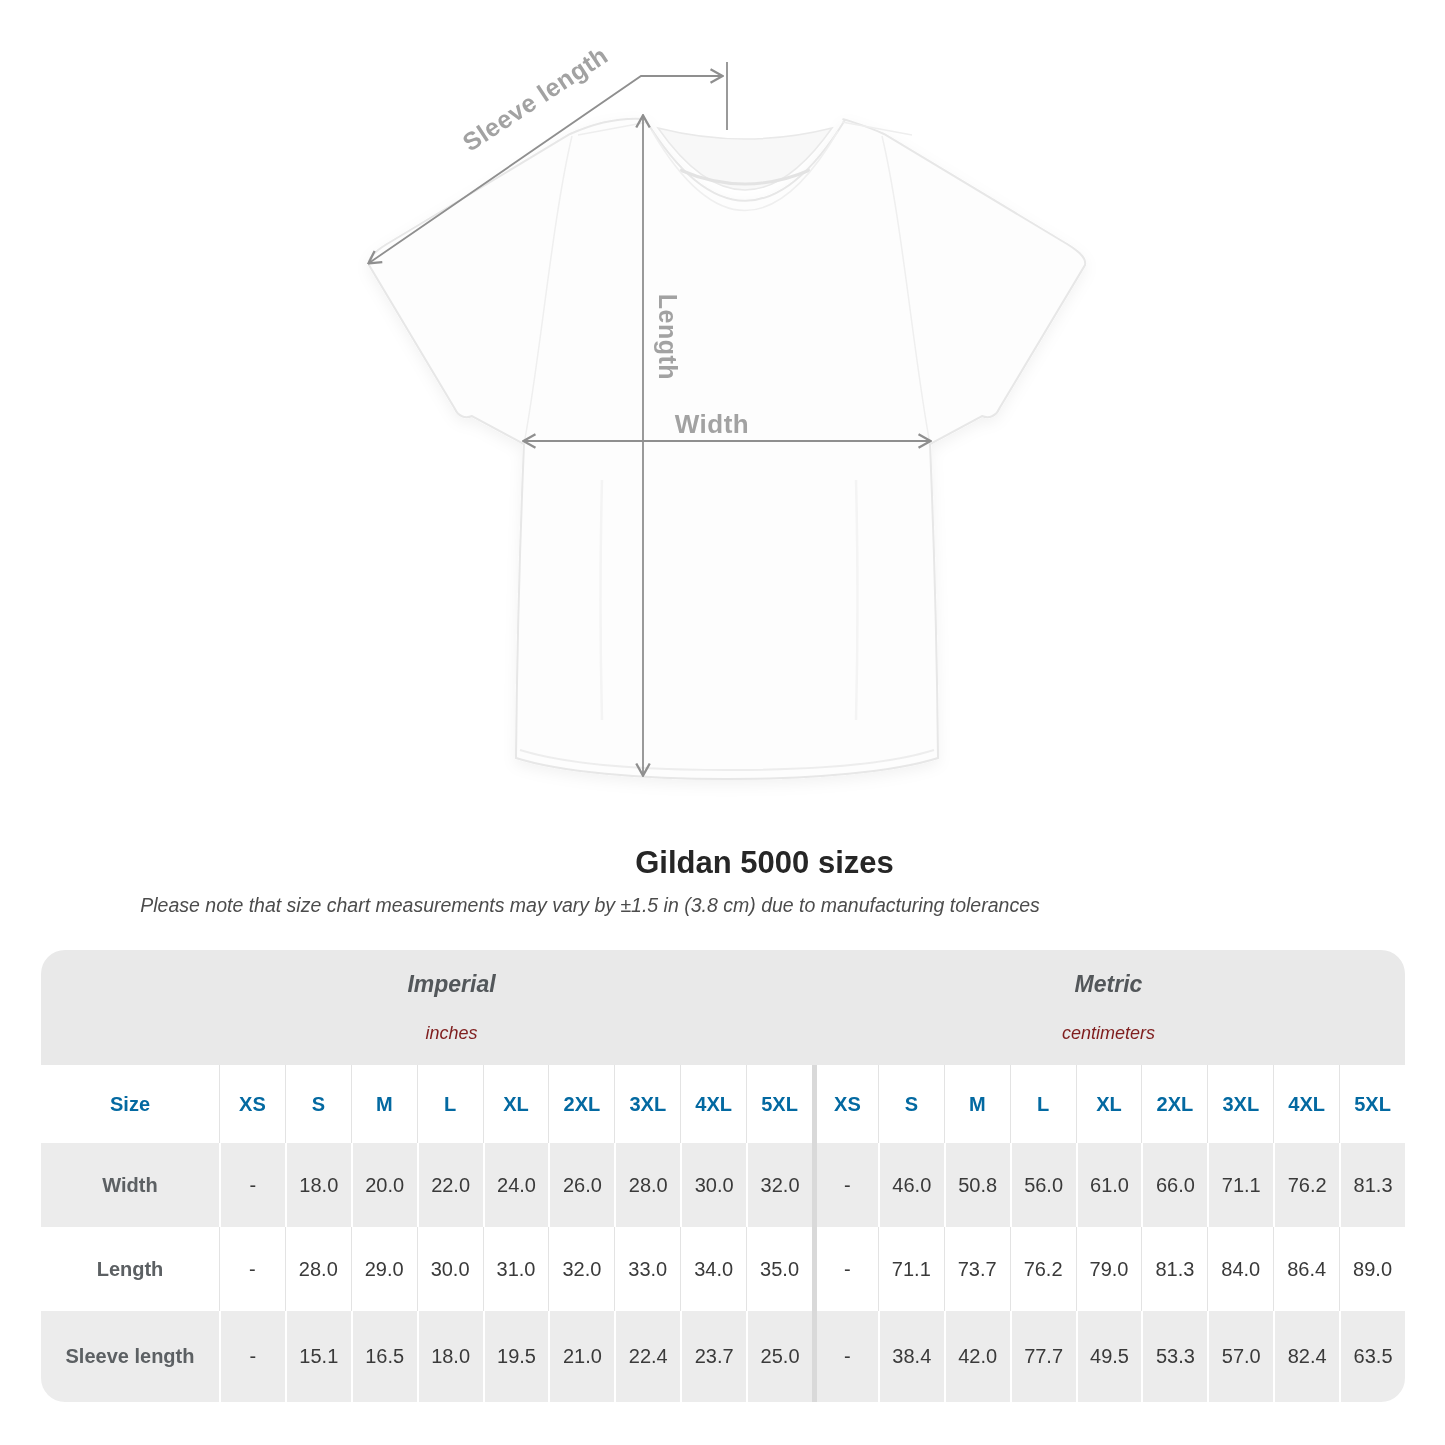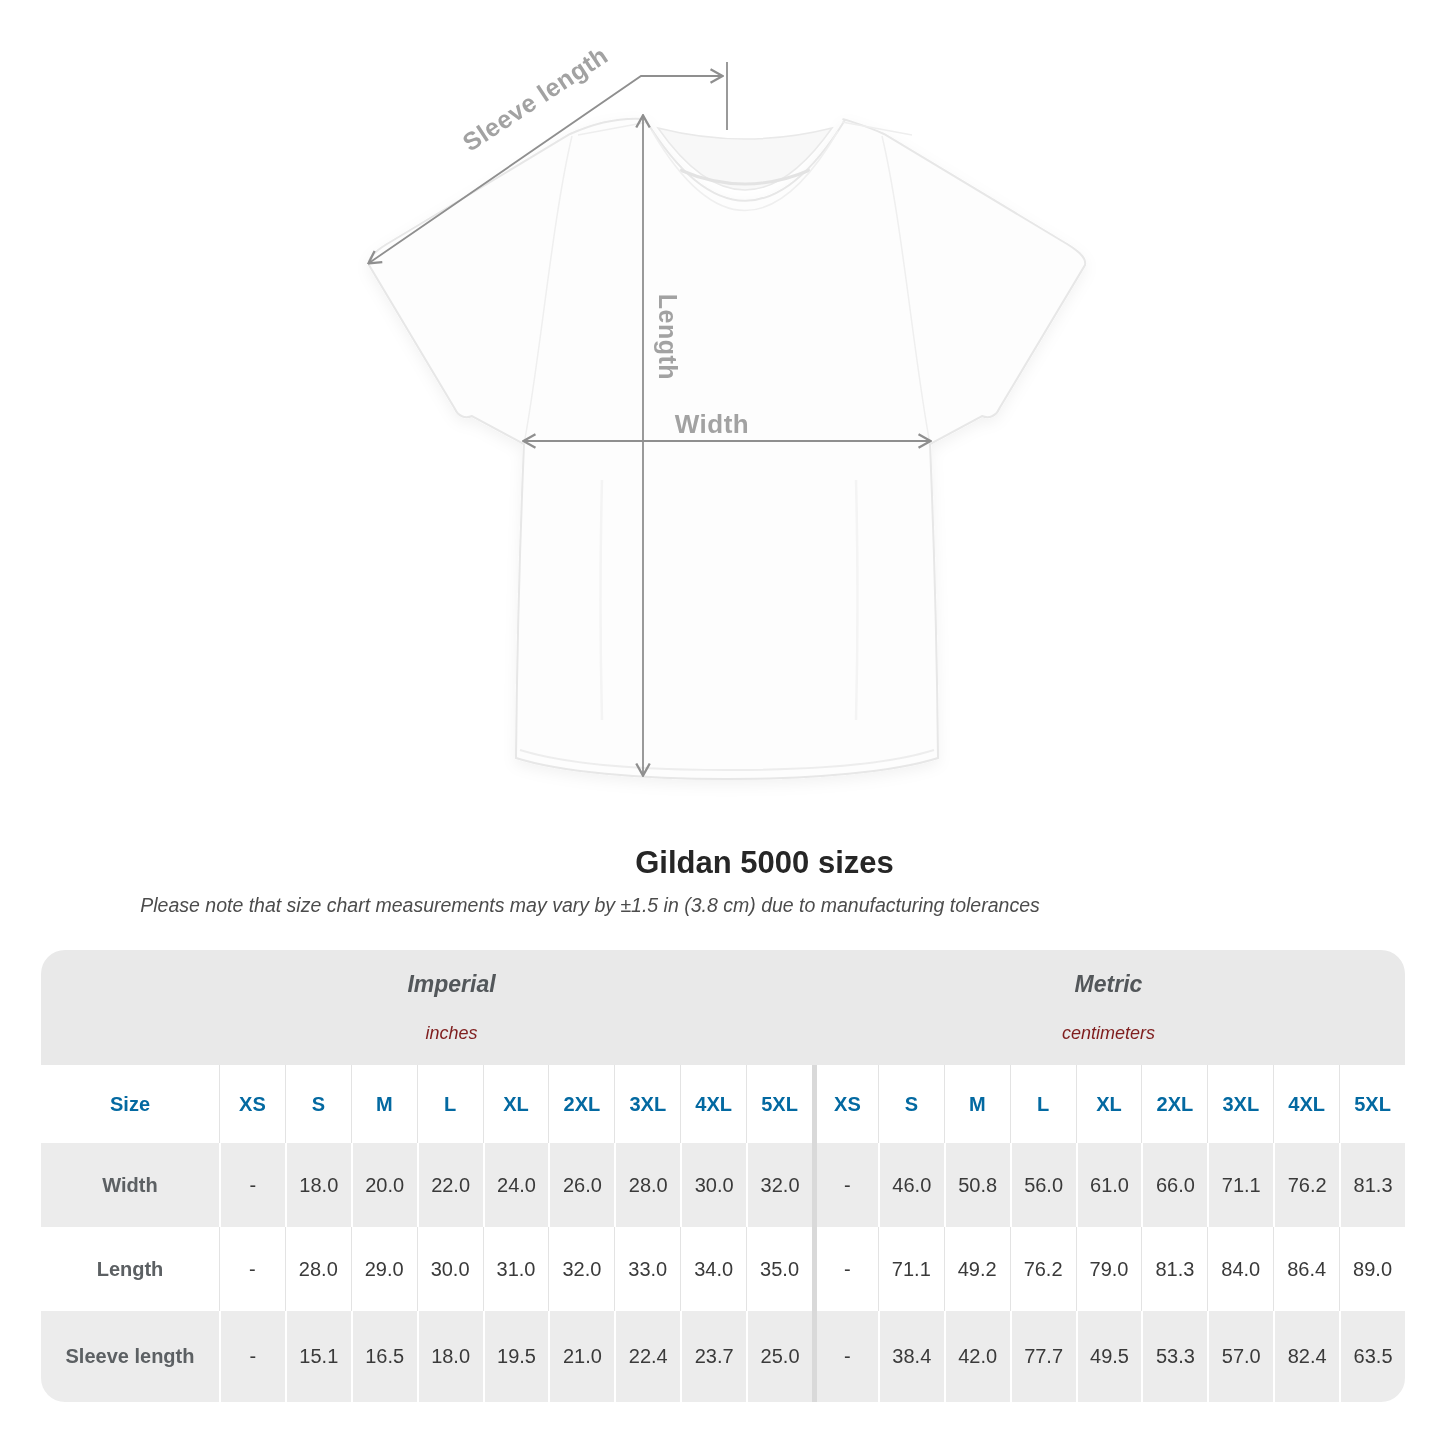--- a/index.html
+++ b/index.html
@@ -167,21 +167,21 @@
     <div class="cell val bl">28.0</div>
     <div class="cell val bl">29.0</div>
     <div class="cell val bl">30.0</div>
     <div class="cell val bl">31.0</div>
     <div class="cell val bl">32.0</div>
     <div class="cell val bl">33.0</div>
     <div class="cell val bl">34.0</div>
     <div class="cell val bl">35.0</div>
     <div class="cell val bm">-</div>
     <div class="cell val bl">71.1</div>
-    <div class="cell val bl">49.2</div>
+    <div class="cell val bl">73.7</div>
     <div class="cell val bl">76.2</div>
     <div class="cell val bl">79.0</div>
     <div class="cell val bl">81.3</div>
     <div class="cell val bl">84.0</div>
     <div class="cell val bl">86.4</div>
     <div class="cell val bl">89.0</div>
 
     <div class="cell rowlabel gray">Sleeve length</div>
     <div class="cell val gray bw">-</div>
     <div class="cell val gray bw">15.1</div>

